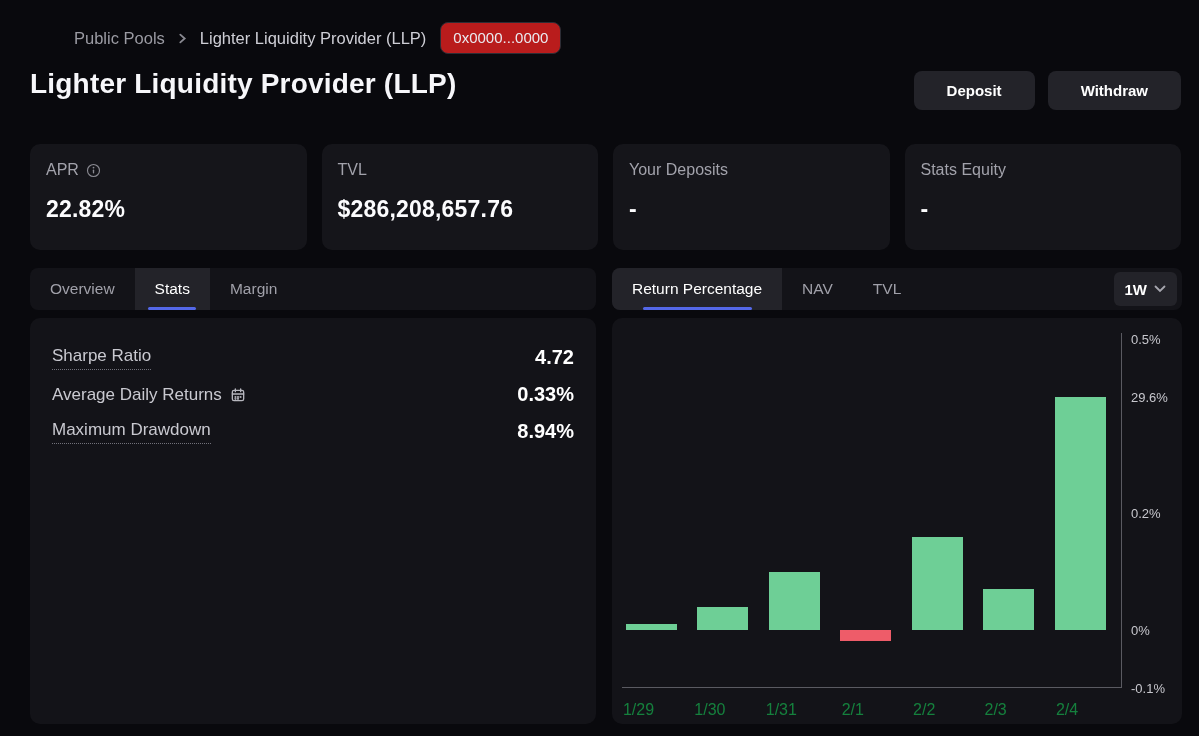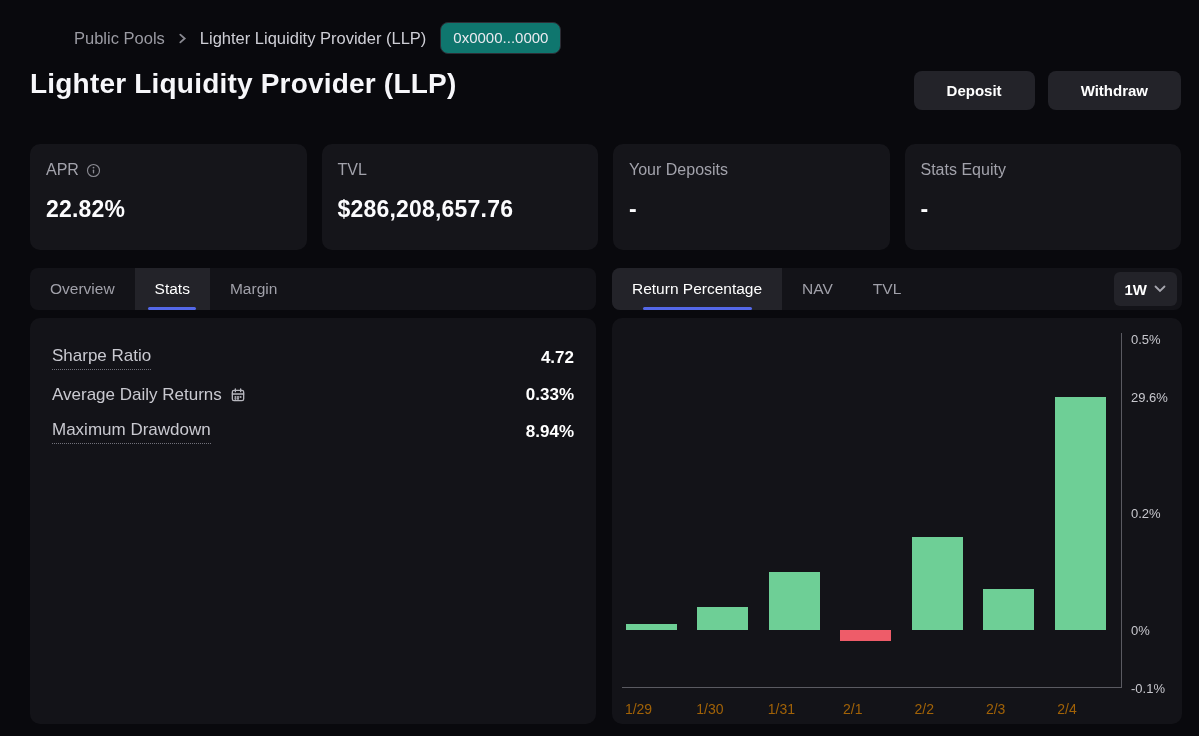--- a/index.html
+++ b/index.html
@@ -7,21 +7,21 @@
   body {
     position:relative; width:1199px; height:736px; overflow:hidden;
     font-family:"Liberation Sans", sans-serif; color:#f6f6f8;
   }
   
   .breadcrumb { position:absolute; left:30px; top:20px; height:36px; display:flex; align-items:center; }
   .crumb-root { font-size:16.5px; color:#9b9ba3; cursor:pointer;margin-left:44px; }
   .crumb-sep { margin:0 12px; display:flex; align-items:center; }
   .crumb-current { font-size:16.5px; color:#cfcfd6; }
   .addr-badge {
-    margin-left:14px; background:#0f766e; border:1px solid #2d2d35; border-radius:8px;
+    margin-left:14px; background:#b91c1c; border:1px solid #2d2d35; border-radius:8px;
     padding:6px 12px 7px; font-size:15px; color:#eaeaf0; cursor:pointer;
   }
   
   .page-title { position:absolute; left:30px; top:68px; font-size:28px; font-weight:700; letter-spacing:.2px; color:#f7f7fa; }
   .header-actions { position:absolute; right:18px; top:71px; display:flex; gap:13px; }
   .btn {
     background:#232329; color:#ffffff; font-family:inherit; font-size:15px; font-weight:700;
     border:none; border-radius:8px; height:39px; padding:0 33px; cursor:pointer;
   }
   
@@ -41,30 +41,30 @@
     margin:4px 5px 4px auto; align-self:stretch; display:flex; align-items:center; gap:7px;
     background:#232329; border:none; border-radius:6px; padding:0 11px;
     color:#ffffff; font-family:inherit; font-size:15px; font-weight:700; cursor:pointer;
   }
   
   .panel { position:absolute; top:318px; background:#131318; border-radius:10px; }
   .panel-left { left:30px; width:566px; height:406px; padding:21px 22px; }
   .stat-row { display:flex; justify-content:space-between; align-items:center; height:37px; }
   .stat-label { font-size:17px; color:#c9c9d0; display:flex; align-items:center; gap:8px; }
   .stat-label .txt.u { border-bottom:1.5px dotted #71717a; padding-bottom:3px; cursor:help; }
-  .stat-value { font-size:17px; font-weight:700; color:#ffffff; }
+  .stat-value { font-size:20px; font-weight:700; color:#ffffff; }
   
   .panel-right { left:612px; width:570px; height:406px; }
   .plot {
     position:absolute; left:10px; top:15px; width:500px; height:355px;
     border-right:1px solid #5a5a61; border-bottom:1px solid #5a5a61;
   }
   .bar { position:absolute; }
   .ytick { position:absolute; left:519px; transform:translateY(-50%); font-size:13px; color:#c7c7cd; white-space:nowrap; }
-  .xtick { position:absolute; top:383px; transform:translateX(-50%); font-size:14px; color:#a16207; white-space:nowrap; }
+  .xtick { position:absolute; top:383px; transform:translateX(-50%); font-size:16px; color:#15803d; white-space:nowrap; }
   svg { display:block; }
 </style>
 </head>
 <body>
 
 <div class="breadcrumb">
   <span class="crumb-root">Public Pools</span>
   <span class="crumb-sep icon">
     <svg width="11" height="11" viewBox="0 0 10 10">
         <path d="M3 1.5 L7 5 L3 8.5" fill="none" stroke="#8a8a92" stroke-width="1.6" stroke-linecap="round"></path>

